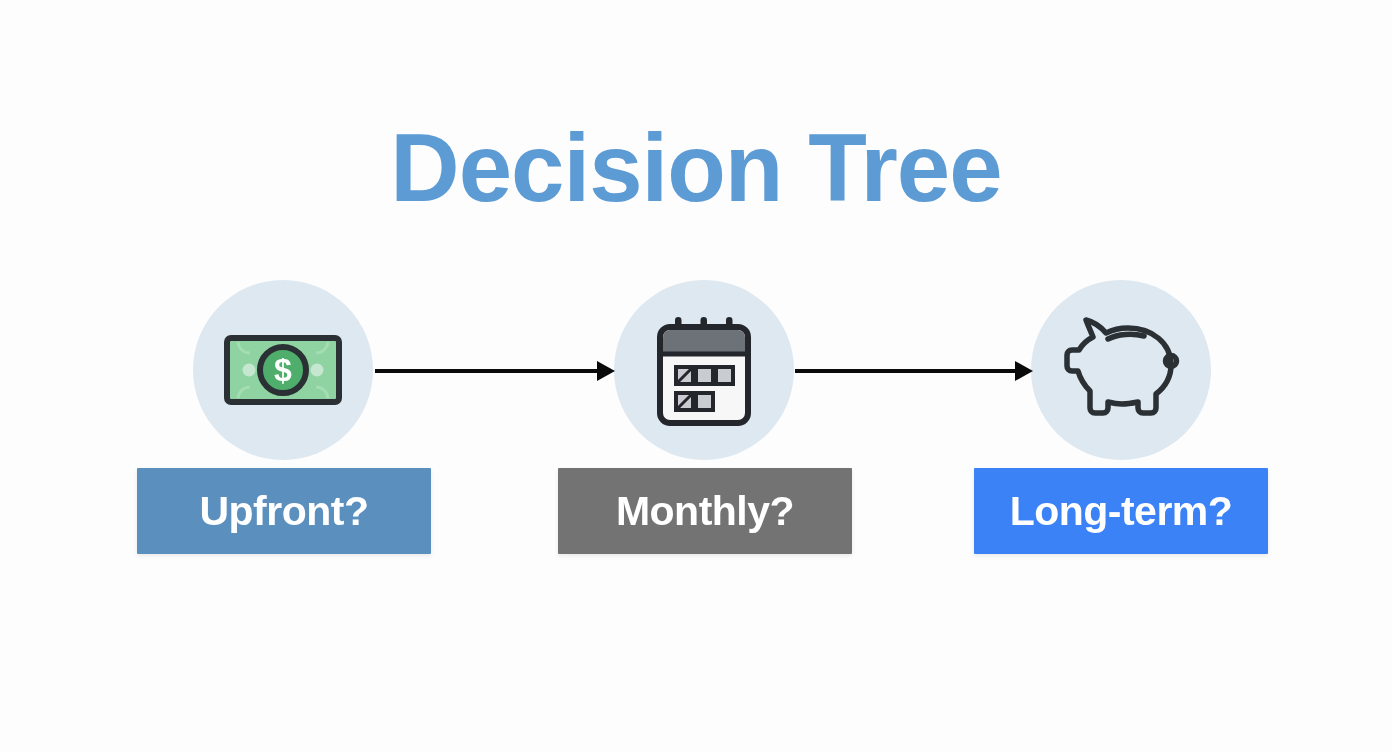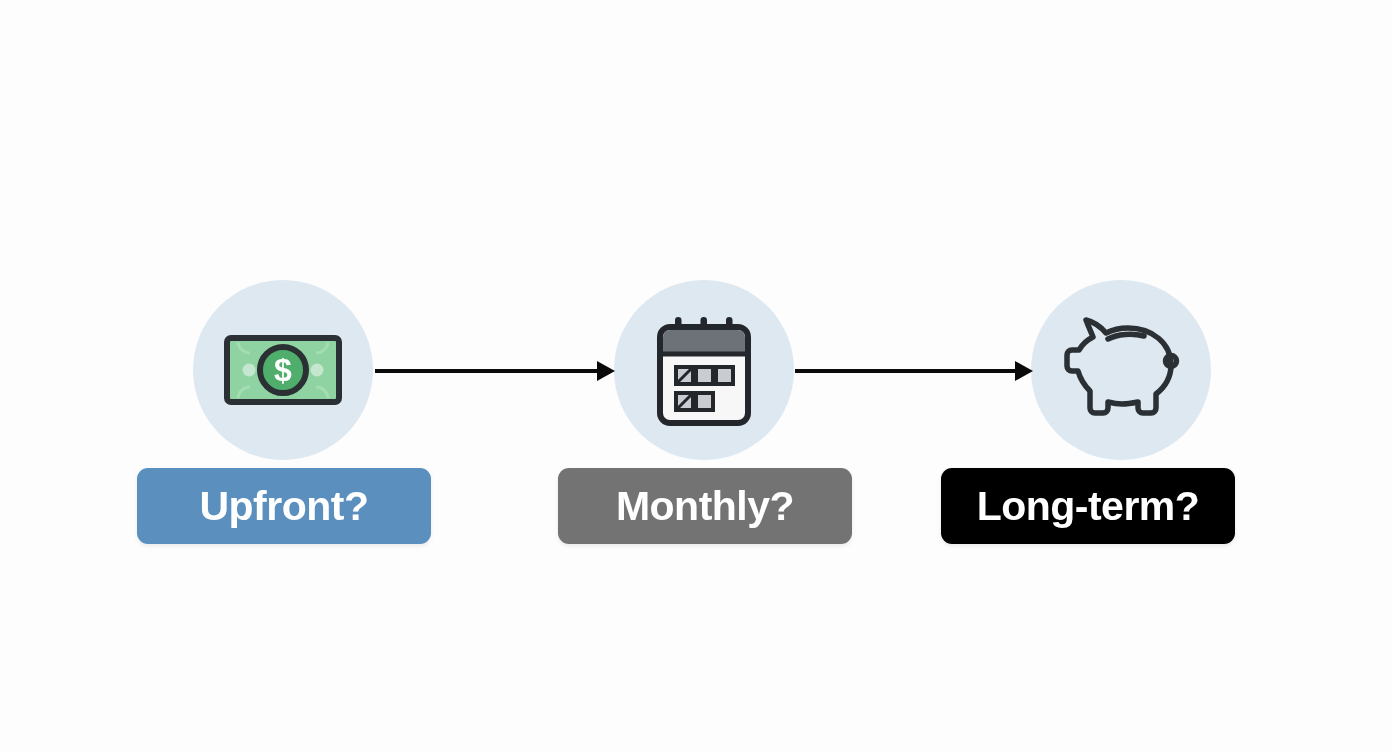--- a/index.html
+++ b/index.html
@@ -73,43 +73,44 @@
     height: 26px;
   }
   #arrow-0 { left: 375px; width: 240px; }
   #arrow-1 { left: 795px; width: 238px; }
 
   
   .label {
     position: absolute;
     top: 468px;
     width: 294px;
-    height: 76px;
-    border-radius: 11px;
+    height: 86px;
+    border-radius: 1px;
     display: flex;
     align-items: center;
     justify-content: center;
     color: #ffffff;
     font-family: "Liberation Sans", sans-serif;
     font-size: 41px;
     font-weight: bold;
     letter-spacing: -0.5px;
     box-shadow: 0 2px 4px rgba(0,0,0,0.08);
     white-space: nowrap;
     box-sizing: border-box;
   }
   #label-0 { left: 137px; background: #5a8fbe; }
   #label-1 { left: 558px; background: #737373; }
-  #label-2 { left: 941px; background: #000000; }
+  #label-2 { left: 974px; background: #3b82f6; }
 </style>
 </head>
 <body>
 
 <div id="canvas">
 
+  <div id="title">Decision Tree</div>
 
   <div class="node" id="node-0">
     <div class="node-circle"></div>
     <svg class="node-icon" viewBox="0 0 130 130">
       <rect x="9" y="33" width="112" height="64" rx="4" ry="4" fill="#8ed3a1" stroke="#2b3034" stroke-width="6"></rect>
       <path d="M20 37 A12 12 0 0 0 32 48" fill="none" stroke="#a4dcb4" stroke-width="3"></path>
       <path d="M110 37 A12 12 0 0 1 98 48" fill="none" stroke="#a4dcb4" stroke-width="3"></path>
       <path d="M20 93 A12 12 0 0 1 32 82" fill="none" stroke="#a4dcb4" stroke-width="3"></path>
       <path d="M110 93 A12 12 0 0 0 98 82" fill="none" stroke="#a4dcb4" stroke-width="3"></path>
       <circle cx="31" cy="65" r="6.5" fill="#c6e7cf"></circle>

